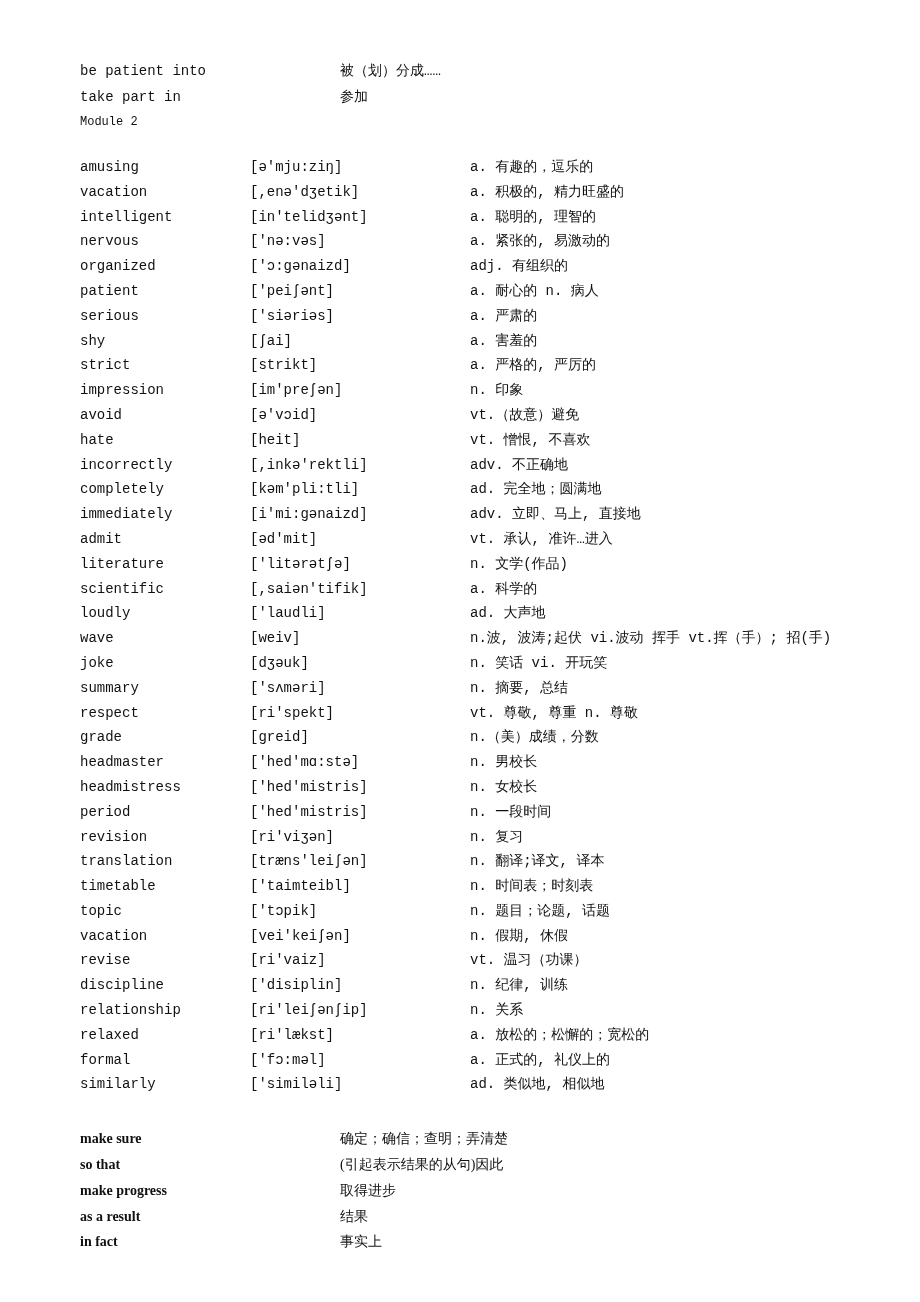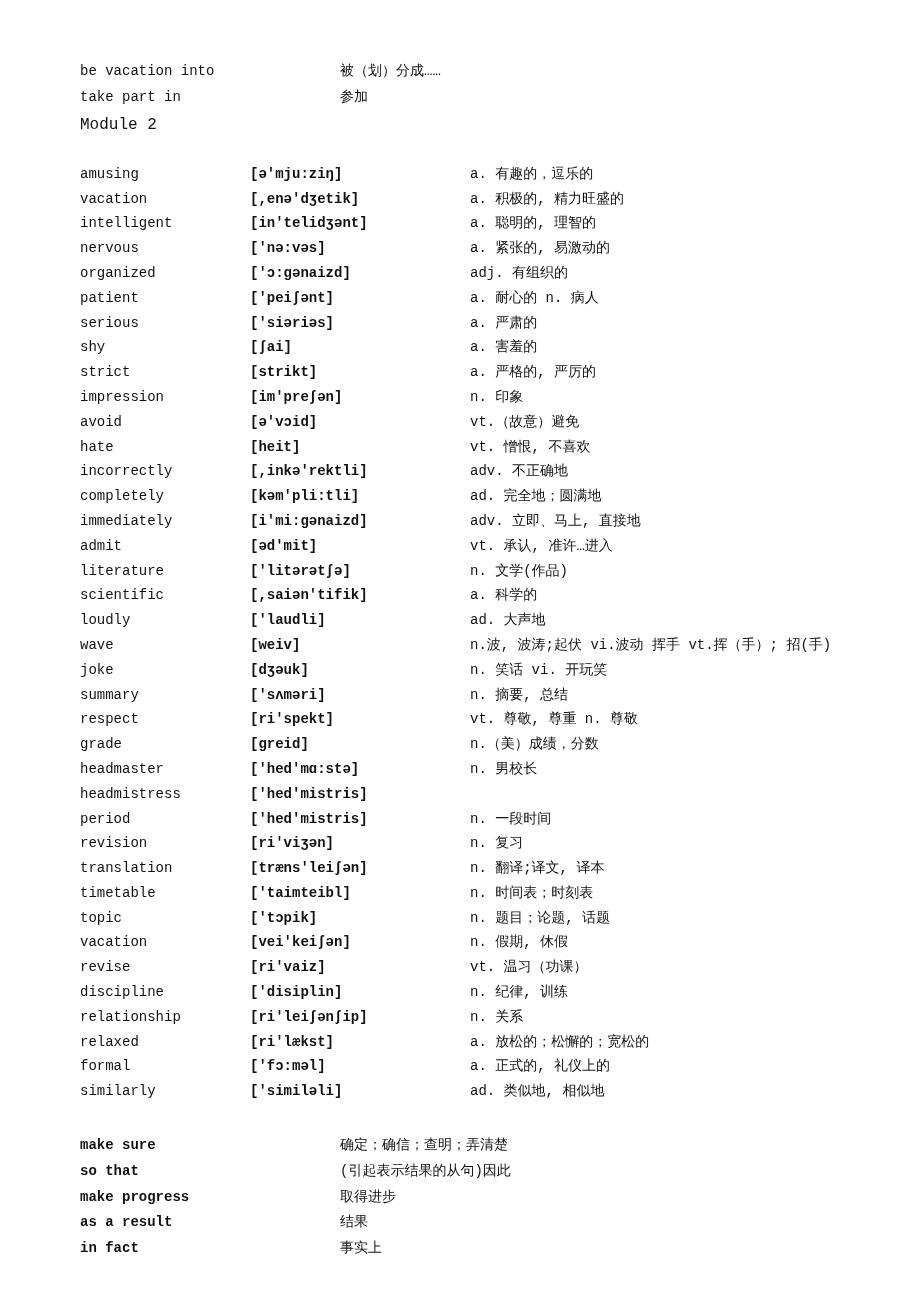--- a/index.html
+++ b/index.html
@@ -25,66 +25,66 @@
     }
     .phrase-en {
       width: 260px;
       flex-shrink: 0;
     }
     .phrase-cn {
       flex: 1;
     }
     .module-label {
       margin-bottom: 24px;
-      font-size: 16px;
+      font-size: 12px;
     }
     .vocab-table {
       width: 100%;
       margin-bottom: 30px;
     }
     .vocab-row {
       display: flex;
       align-items: flex-start;
       margin-bottom: 1px;
     }
     .vocab-word {
       width: 170px;
       flex-shrink: 0;
     }
     .vocab-phonetic {
       width: 220px;
       flex-shrink: 0;
-      font-weight: bold;
     }
     .vocab-def {
       flex: 1;
     }
     .phrases-bold-section {
       margin-top: 10px;
     }
     .phrase-bold-row {
       display: flex;
       align-items: flex-start;
       margin-bottom: 2px;
+      font-family: Liberation Serif, serif;
     }
     .phrase-bold-en {
       width: 260px;
       flex-shrink: 0;
       font-weight: bold;
     }
     .phrase-bold-cn {
       flex: 1;
     }
   </style>
 </head>
 <body>
 
 <div class="phrases-section">
   <div class="phrase-row">
-    <span class="phrase-en">be vacation into</span>
+    <span class="phrase-en">be patient into</span>
     <span class="phrase-cn">被（划）分成……</span>
   </div>
   <div class="phrase-row">
     <span class="phrase-en">take part in</span>
     <span class="phrase-cn">参加</span>
   </div>
   <div class="module-label">Module 2</div>
 </div>
 
 <div class="vocab-table">
@@ -209,20 +209,21 @@
       <span class="vocab-def">n.（美）成绩，分数</span>
     </div>
     <div class="vocab-row">
       <span class="vocab-word">headmaster</span>
       <span class="vocab-phonetic">['hed'mɑ:stə]</span>
       <span class="vocab-def">n.  男校长</span>
     </div>
     <div class="vocab-row">
       <span class="vocab-word">headmistress</span>
       <span class="vocab-phonetic">['hed'mistris]</span>
+      <span class="vocab-def">n. 女校长</span>
     </div>
     <div class="vocab-row">
       <span class="vocab-word">period</span>
       <span class="vocab-phonetic">['hed'mistris]</span>
       <span class="vocab-def">n. 一段时间</span>
     </div>
     <div class="vocab-row">
       <span class="vocab-word">revision</span>
       <span class="vocab-phonetic">[ri'viʒən]</span>
       <span class="vocab-def">n. 复习</span>

